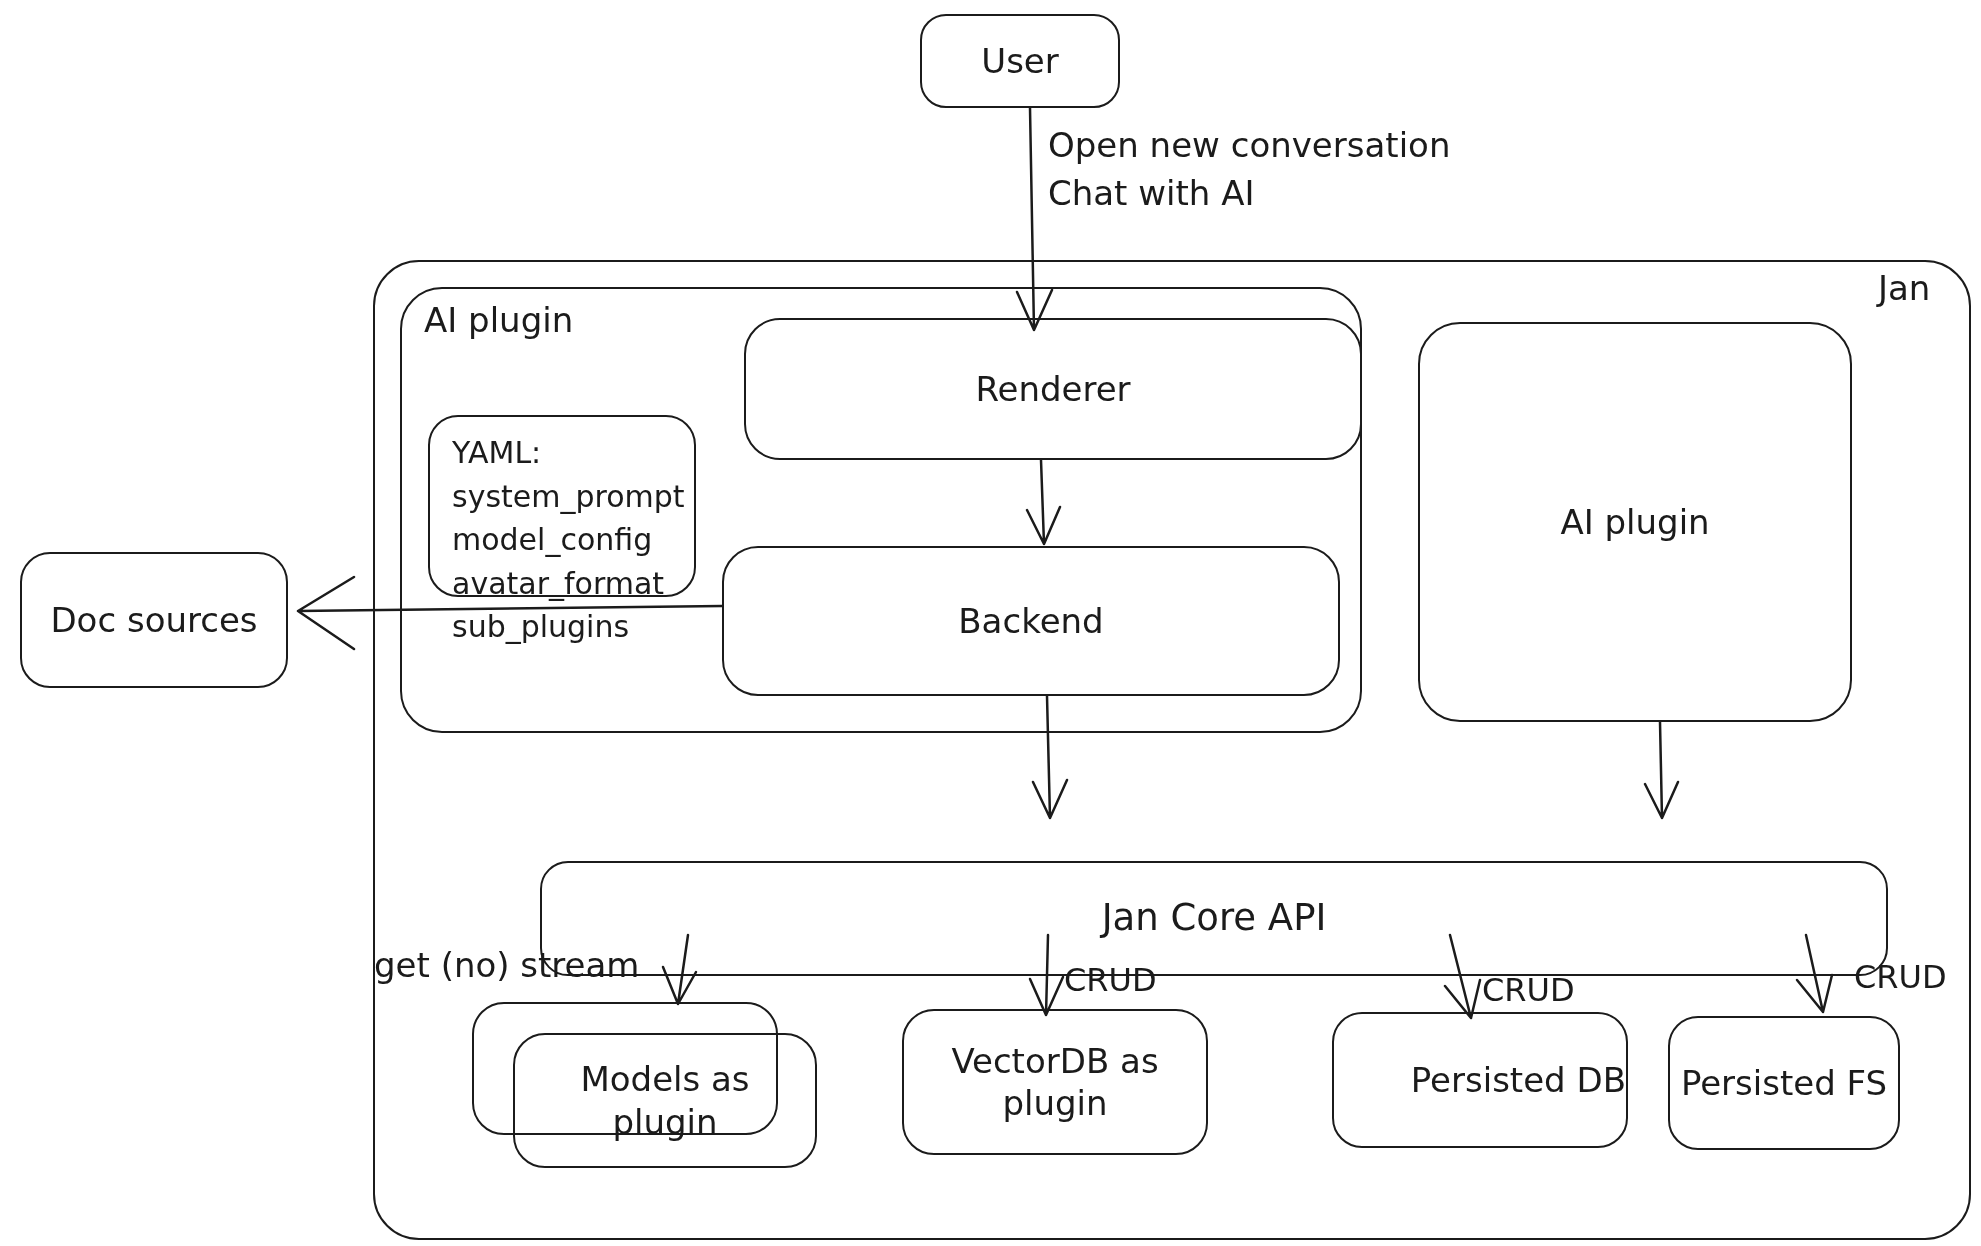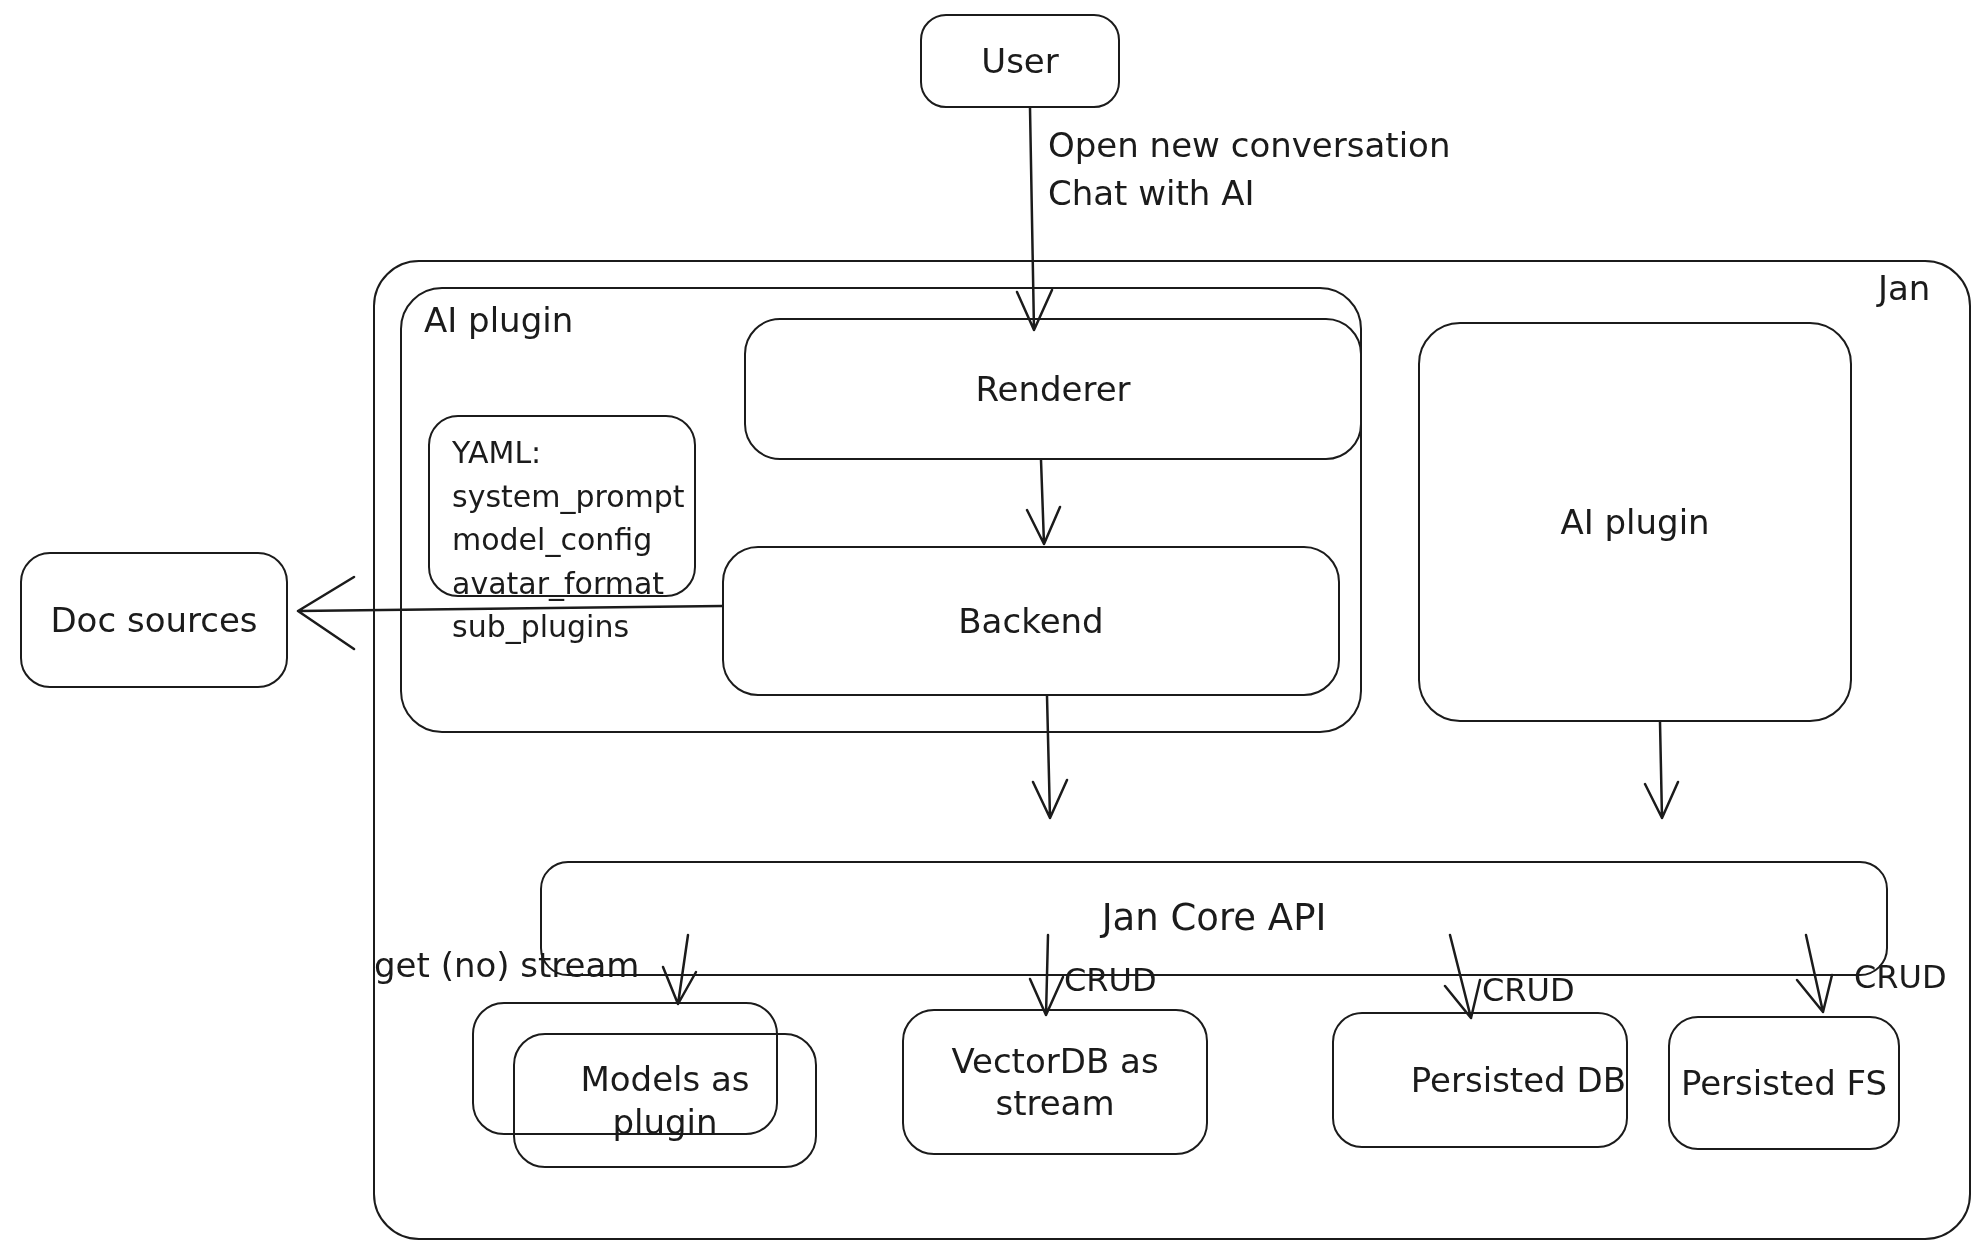--- a/index.html
+++ b/index.html
@@ -122,21 +122,21 @@
   <div class="edge-label crud" style="left:1064px; top:958px;">CRUD</div>
   <div class="edge-label crud" style="left:1482px; top:968px;">CRUD</div>
   <div class="edge-label crud" style="left:1854px; top:955px;">CRUD</div>
 
   <div class="container" style="left:472px; top:1002px; width:306px; height:133px; border-radius:32px; background:#ffffff;"></div>
   <div class="box" style="left:513px; top:1033px; width:304px; height:135px; border-radius:32px; padding:0 18px; background:transparent;">
     <span>Models as plugin</span>
   </div>
 
   <div class="box" style="left:902px; top:1009px; width:306px; height:146px; border-radius:32px; padding:0 14px;">
-    <span>VectorDB as stream</span>
+    <span>VectorDB as plugin</span>
   </div>
 
   <div class="box" style="left:1332px; top:1012px; width:296px; height:136px; border-radius:30px;justify-content:flex-end;">
     <span>Persisted DB</span>
   </div>
 
   <div class="box" style="left:1668px; top:1016px; width:232px; height:134px; border-radius:30px;">
     <span>Persisted FS</span>
   </div>
 

